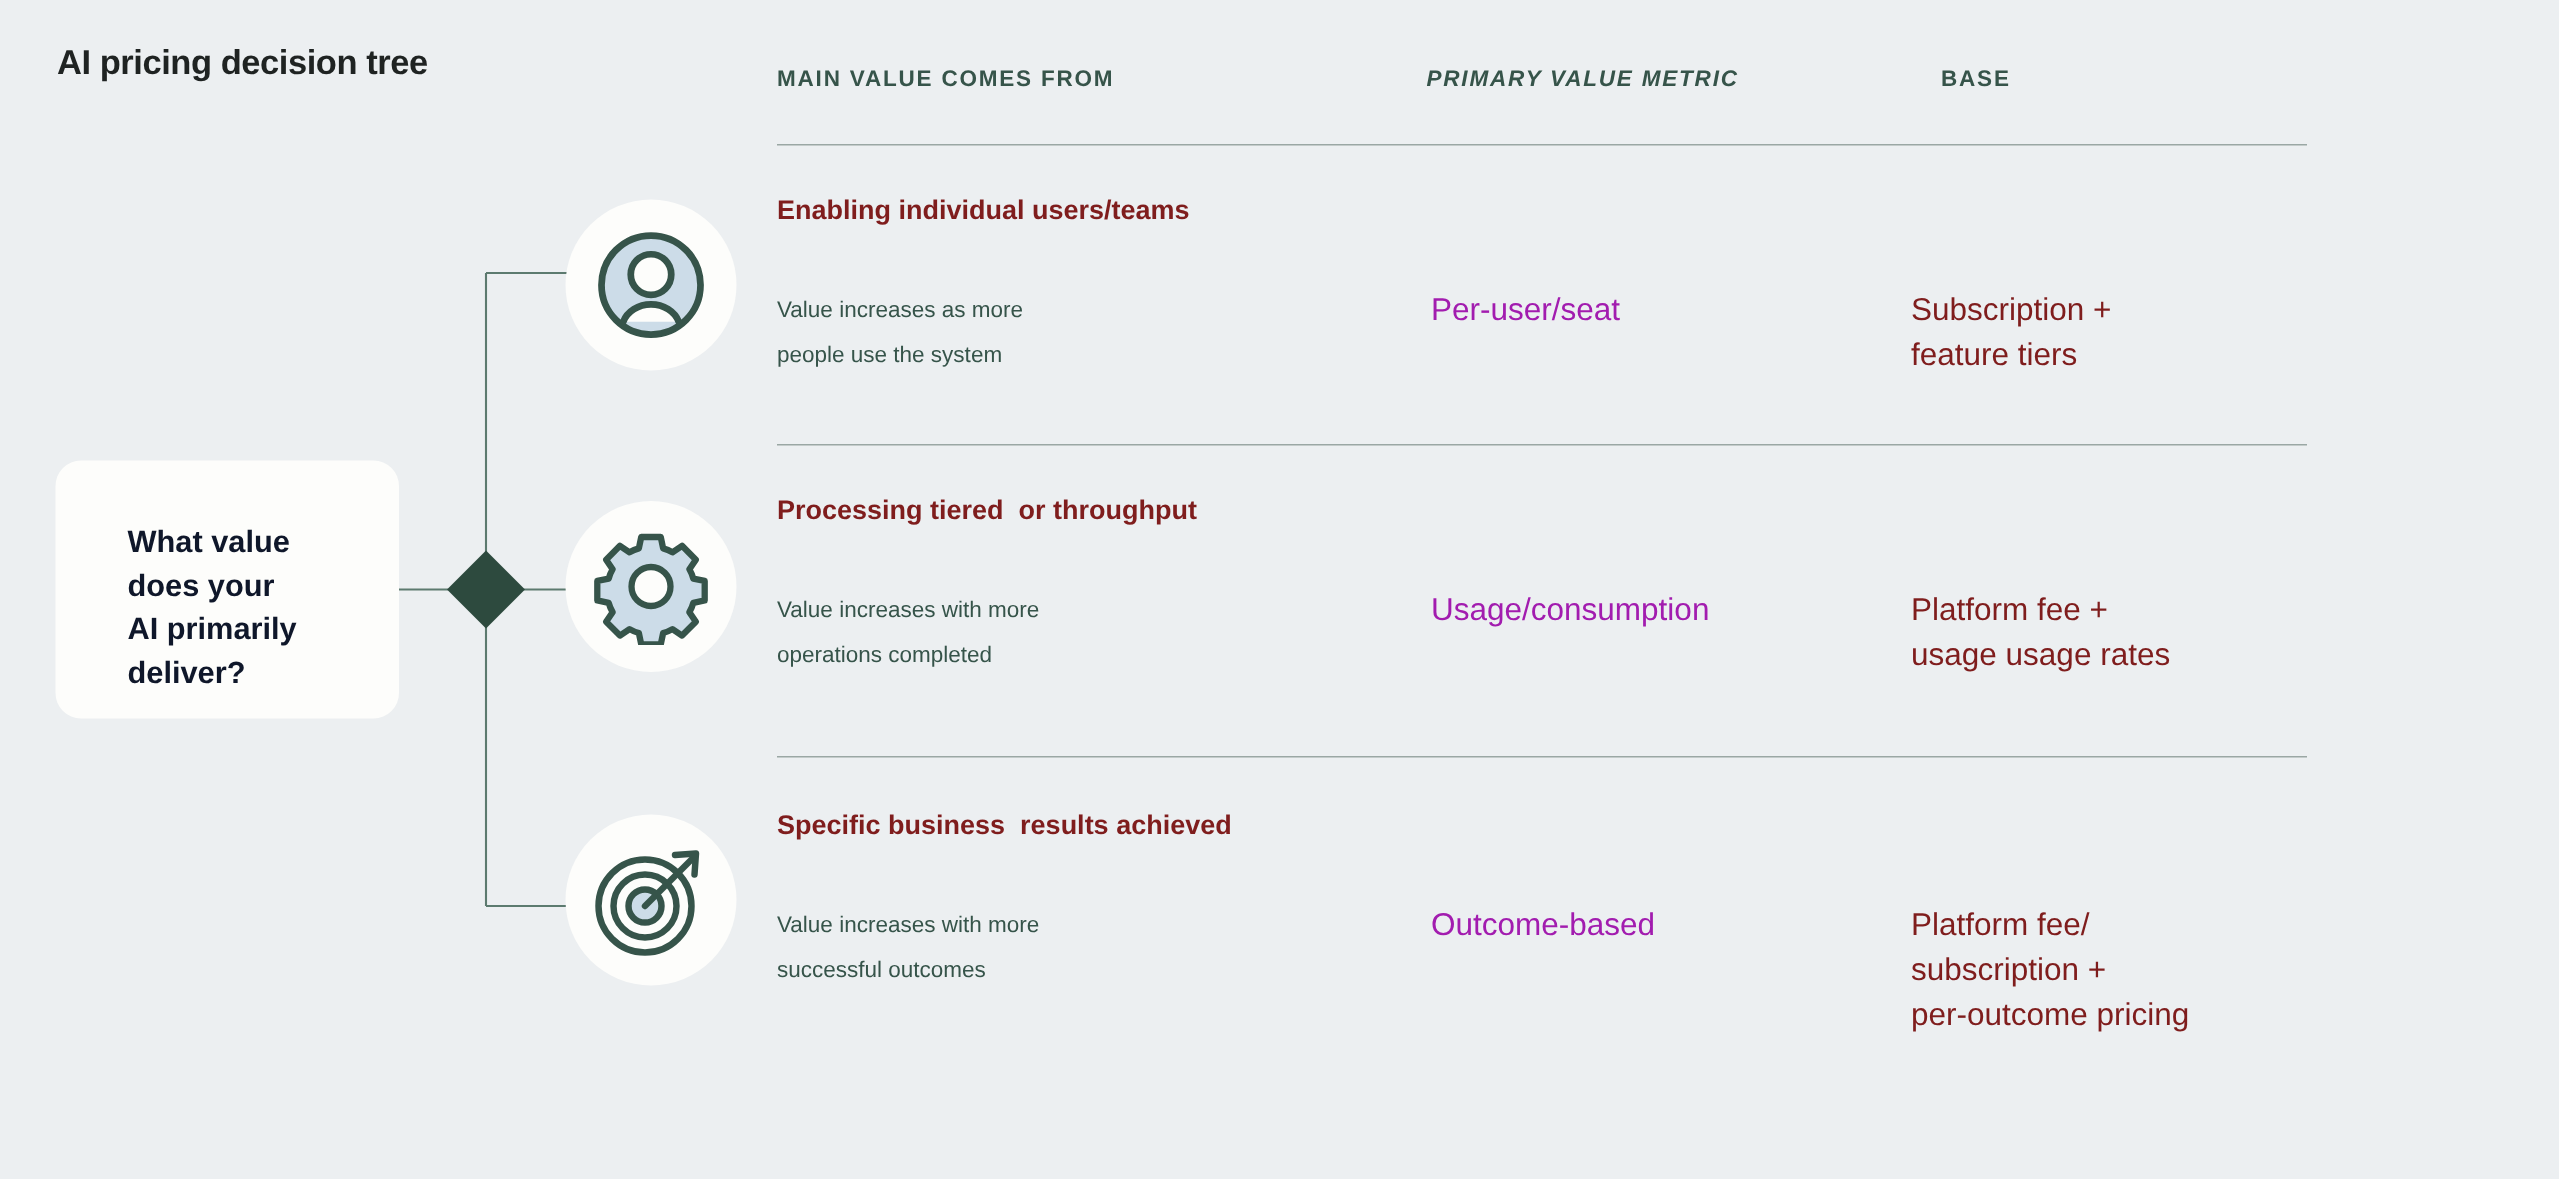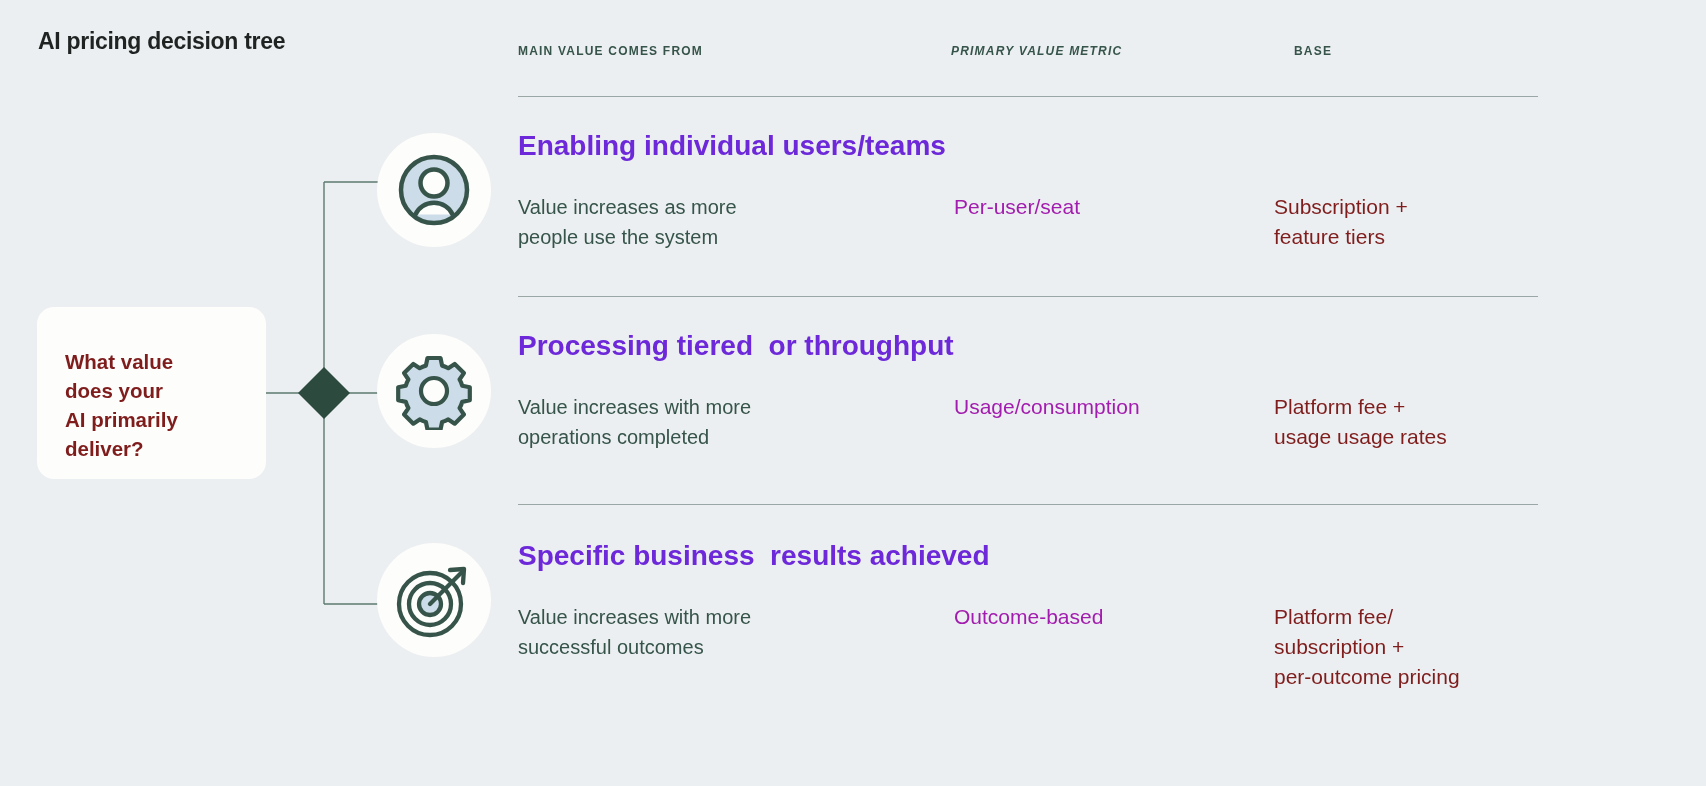--- a/index.html
+++ b/index.html
@@ -32,21 +32,21 @@
   .col-headers {
     position: absolute;
     left: 518px;
     top: 44px;
     width: 1020px;
     height: 30px;
   }
   .col-head {
     position: absolute;
     top: 0;
-    font-size: 12px;
+    font-size: 15px;
     font-weight: bold;
     letter-spacing: 1.2px;
     color: #36544a;
     white-space: nowrap;
   }
   .col-head.c0 { left: 0px; }
   .col-head.c1 { left: 433px; font-style: italic; }
   .col-head.c2 { left: 756px; margin-left: 20px; }
 
   .header-rule {
@@ -77,22 +77,23 @@
     height: 172px;
     background: #fdfdfb;
     border-radius: 17px;
     box-sizing: border-box;
     padding: 40px 0 0 28px;
   }
   .decision-text {
     font-size: 20.5px;
     font-weight: bold;
     line-height: 29px;
-    color: #7f1d1d;
-    white-space: pre-line;
+    color: #0f172a;
+    white-space: pre-line;
+    margin-left: 20px;
   }
 
   
   .icon-badge {
     position: absolute;
     width: 114px;
     height: 114px;
     border-radius: 50%;
     background: #fdfdfb;
     display: flex;
@@ -110,31 +111,31 @@
     width: 1020px;
   }
   .row.r0 { top: 130px; }
   .row.r1 { top: 330px; }
   .row.r2 { top: 540px; }
 
   .row-title {
     position: absolute;
     left: 0;
     top: 0;
-    font-size: 28px;
-    font-weight: bold;
-    color: #6d28d9;
+    font-size: 18px;
+    font-weight: bold;
+    color: #7f1d1d;
     white-space: pre;
   }
   .row-desc {
     position: absolute;
     left: 0;
     top: 62px;
     width: 330px;
-    font-size: 20px;
+    font-size: 15px;
     line-height: 30px;
     color: #36544a;
     white-space: pre-line;
   }
   .row-metric {
     position: absolute;
     left: 436px;
     top: 62px;
     width: 300px;
     font-size: 21px;

